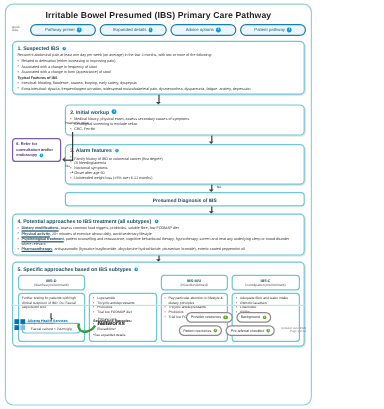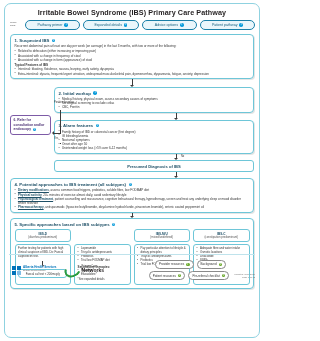--- a/index.html
+++ b/index.html
@@ -168,21 +168,21 @@
   .updated{font-size:2.3px;color:#777;line-height:1.3;text-align:right;padding-left:2px;}
 </style>
 </head>
 <body>
 
 <div class="page">
   <div class="frame"></div>
 
   <div class="inner">
 
-    <div class="title">Irritable Bowel Syndrome (IBS) Primary Care Pathway</div>
+    <div class="title">Irritable Bowel Presumed (IBS) Primary Care Pathway</div>
 
     <div class="quicklinks">
       <div class="ql-label">Quick links:</div>
 
       <div class="ql-btn">
         <span>Pathway primer</span>
         <span class="info">i</span>
       </div>
       <div class="ql-btn">
         <span>Expanded details</span>

